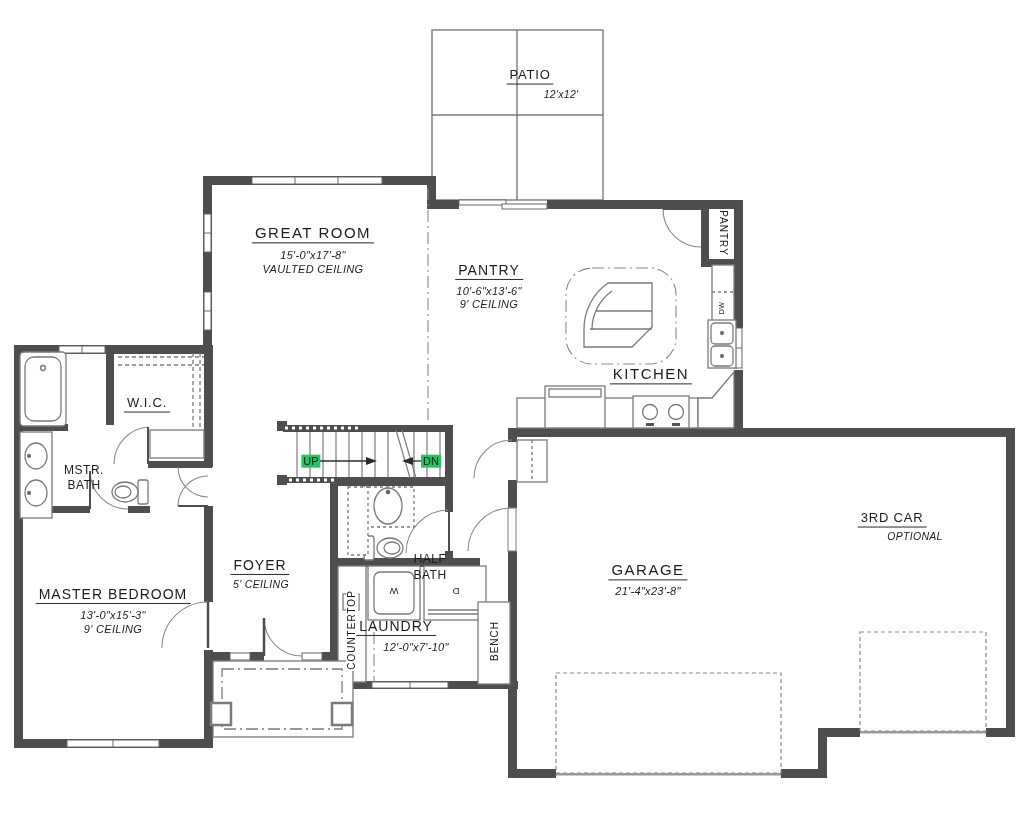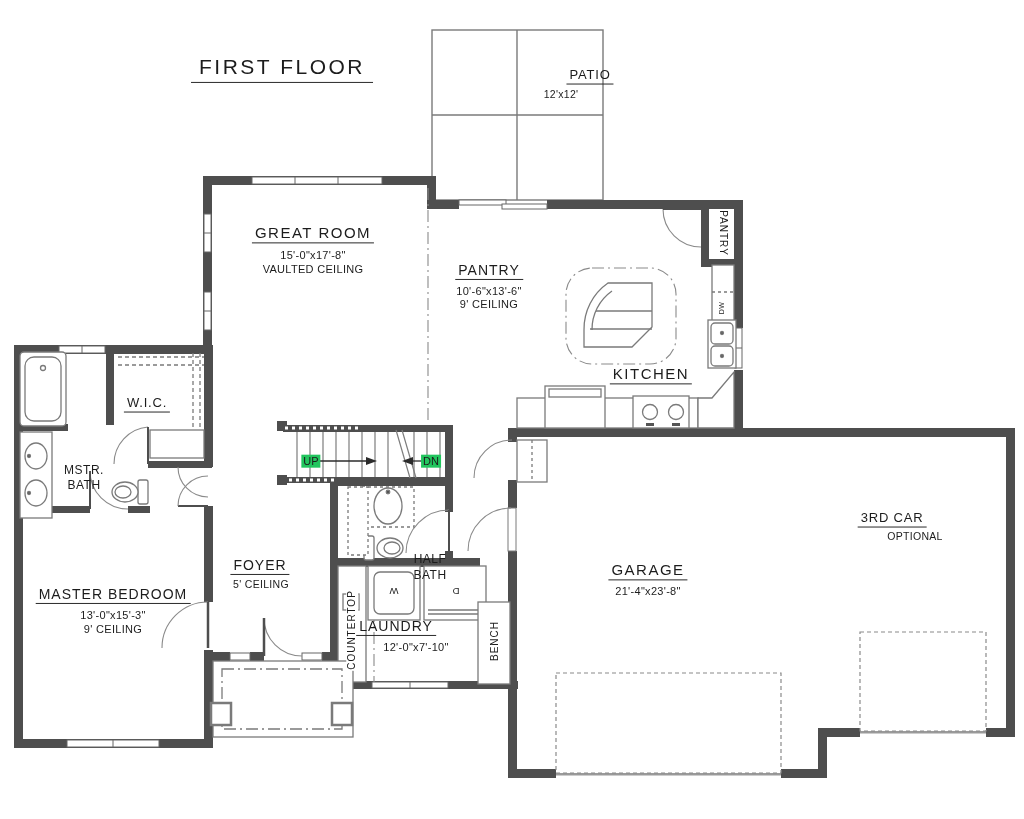--- a/index.html
+++ b/index.html
@@ -5,21 +5,21 @@
   html,body{margin:0;padding:0;background:#fff;}
   .plan{position:relative;width:1024px;height:819px;background:#fff;overflow:hidden;
         font-family:"Liberation Sans", sans-serif;}
   .plan svg{position:absolute;left:0;top:0;}
   .lbl{position:absolute;transform:translate(-50%,-50%);white-space:nowrap;color:#1c1c1c;
        text-align:center;line-height:1.15;}
   .title{font-size:21px;letter-spacing:2.5px;border-bottom:1.5px solid #2a2a2a;padding:0 8px 3px;}
   .room{font-size:14px;letter-spacing:1px;border-bottom:1px solid #2a2a2a;padding:0 3px 1px;}
   .room.lg{font-size:15px;letter-spacing:1.5px;text-align:right;}
   .room.md{font-size:13px;letter-spacing:.8px;}
-  .sub{font-size:11px;letter-spacing:.3px;}
+  .sub{font-size:11px;letter-spacing:.3px;font-style:italic;}
   .sub.sm{font-size:10.5px;}
   .plain{font-size:12px;letter-spacing:.5px;margin-top:24px;}
   .tag{font-size:10px;letter-spacing:1px;background:#fff;padding:0 1px;}
   .tiny{font-size:7px;letter-spacing:.5px;background:#fff;}
   .wd{font-size:9.5px;background:#fff;padding:0 1px;}
   .updn{font-size:11px;background:#22c55e;padding:0 2px;}
   .rotccw{transform:translate(-50%,-50%) rotate(-90deg);}
   .rotcw{transform:translate(-50%,-50%) rotate(90deg);}
   .rot180{transform:translate(-50%,-50%) rotate(180deg);}
 </style>
@@ -281,23 +281,22 @@
   </g>
 
   <g fill="#fff" stroke="#7a7a7a" stroke-width="1.3">
     <rect x="213" y="661" width="140" height="76"></rect>
     <rect x="222" y="669" width="120" height="60" stroke-dasharray="12 4 2 4" fill="none"></rect>
     <rect x="211" y="703" width="20" height="22" stroke-width="2.5"></rect>
     <rect x="332" y="703" width="20" height="22" stroke-width="2.5"></rect>
   </g>
 </svg>
 
-  <div class="lbl title" style="left:282px;top:69px">FIRST FLOOR</div>
-
-  <div class="lbl room md" style="left:590px;top:76px">PATIO</div>
+
+  <div class="lbl room md" style="left:530px;top:76px">PATIO</div>
   <div class="lbl sub sm" style="left:561px;top:94px">12'x12'</div>
 
   <div class="lbl room lg" style="left:313px;top:234px">GREAT ROOM</div>
   <div class="lbl sub" style="left:313px;top:255px">15'-0"x17'-8"</div>
   <div class="lbl sub" style="left:313px;top:269px">VAULTED CEILING</div>
 
   <div class="lbl room" style="left:489px;top:271px">PANTRY</div>
   <div class="lbl sub" style="left:489px;top:291px">10'-6"x13'-6"</div>
   <div class="lbl sub" style="left:489px;top:304px">9' CEILING</div>
 

